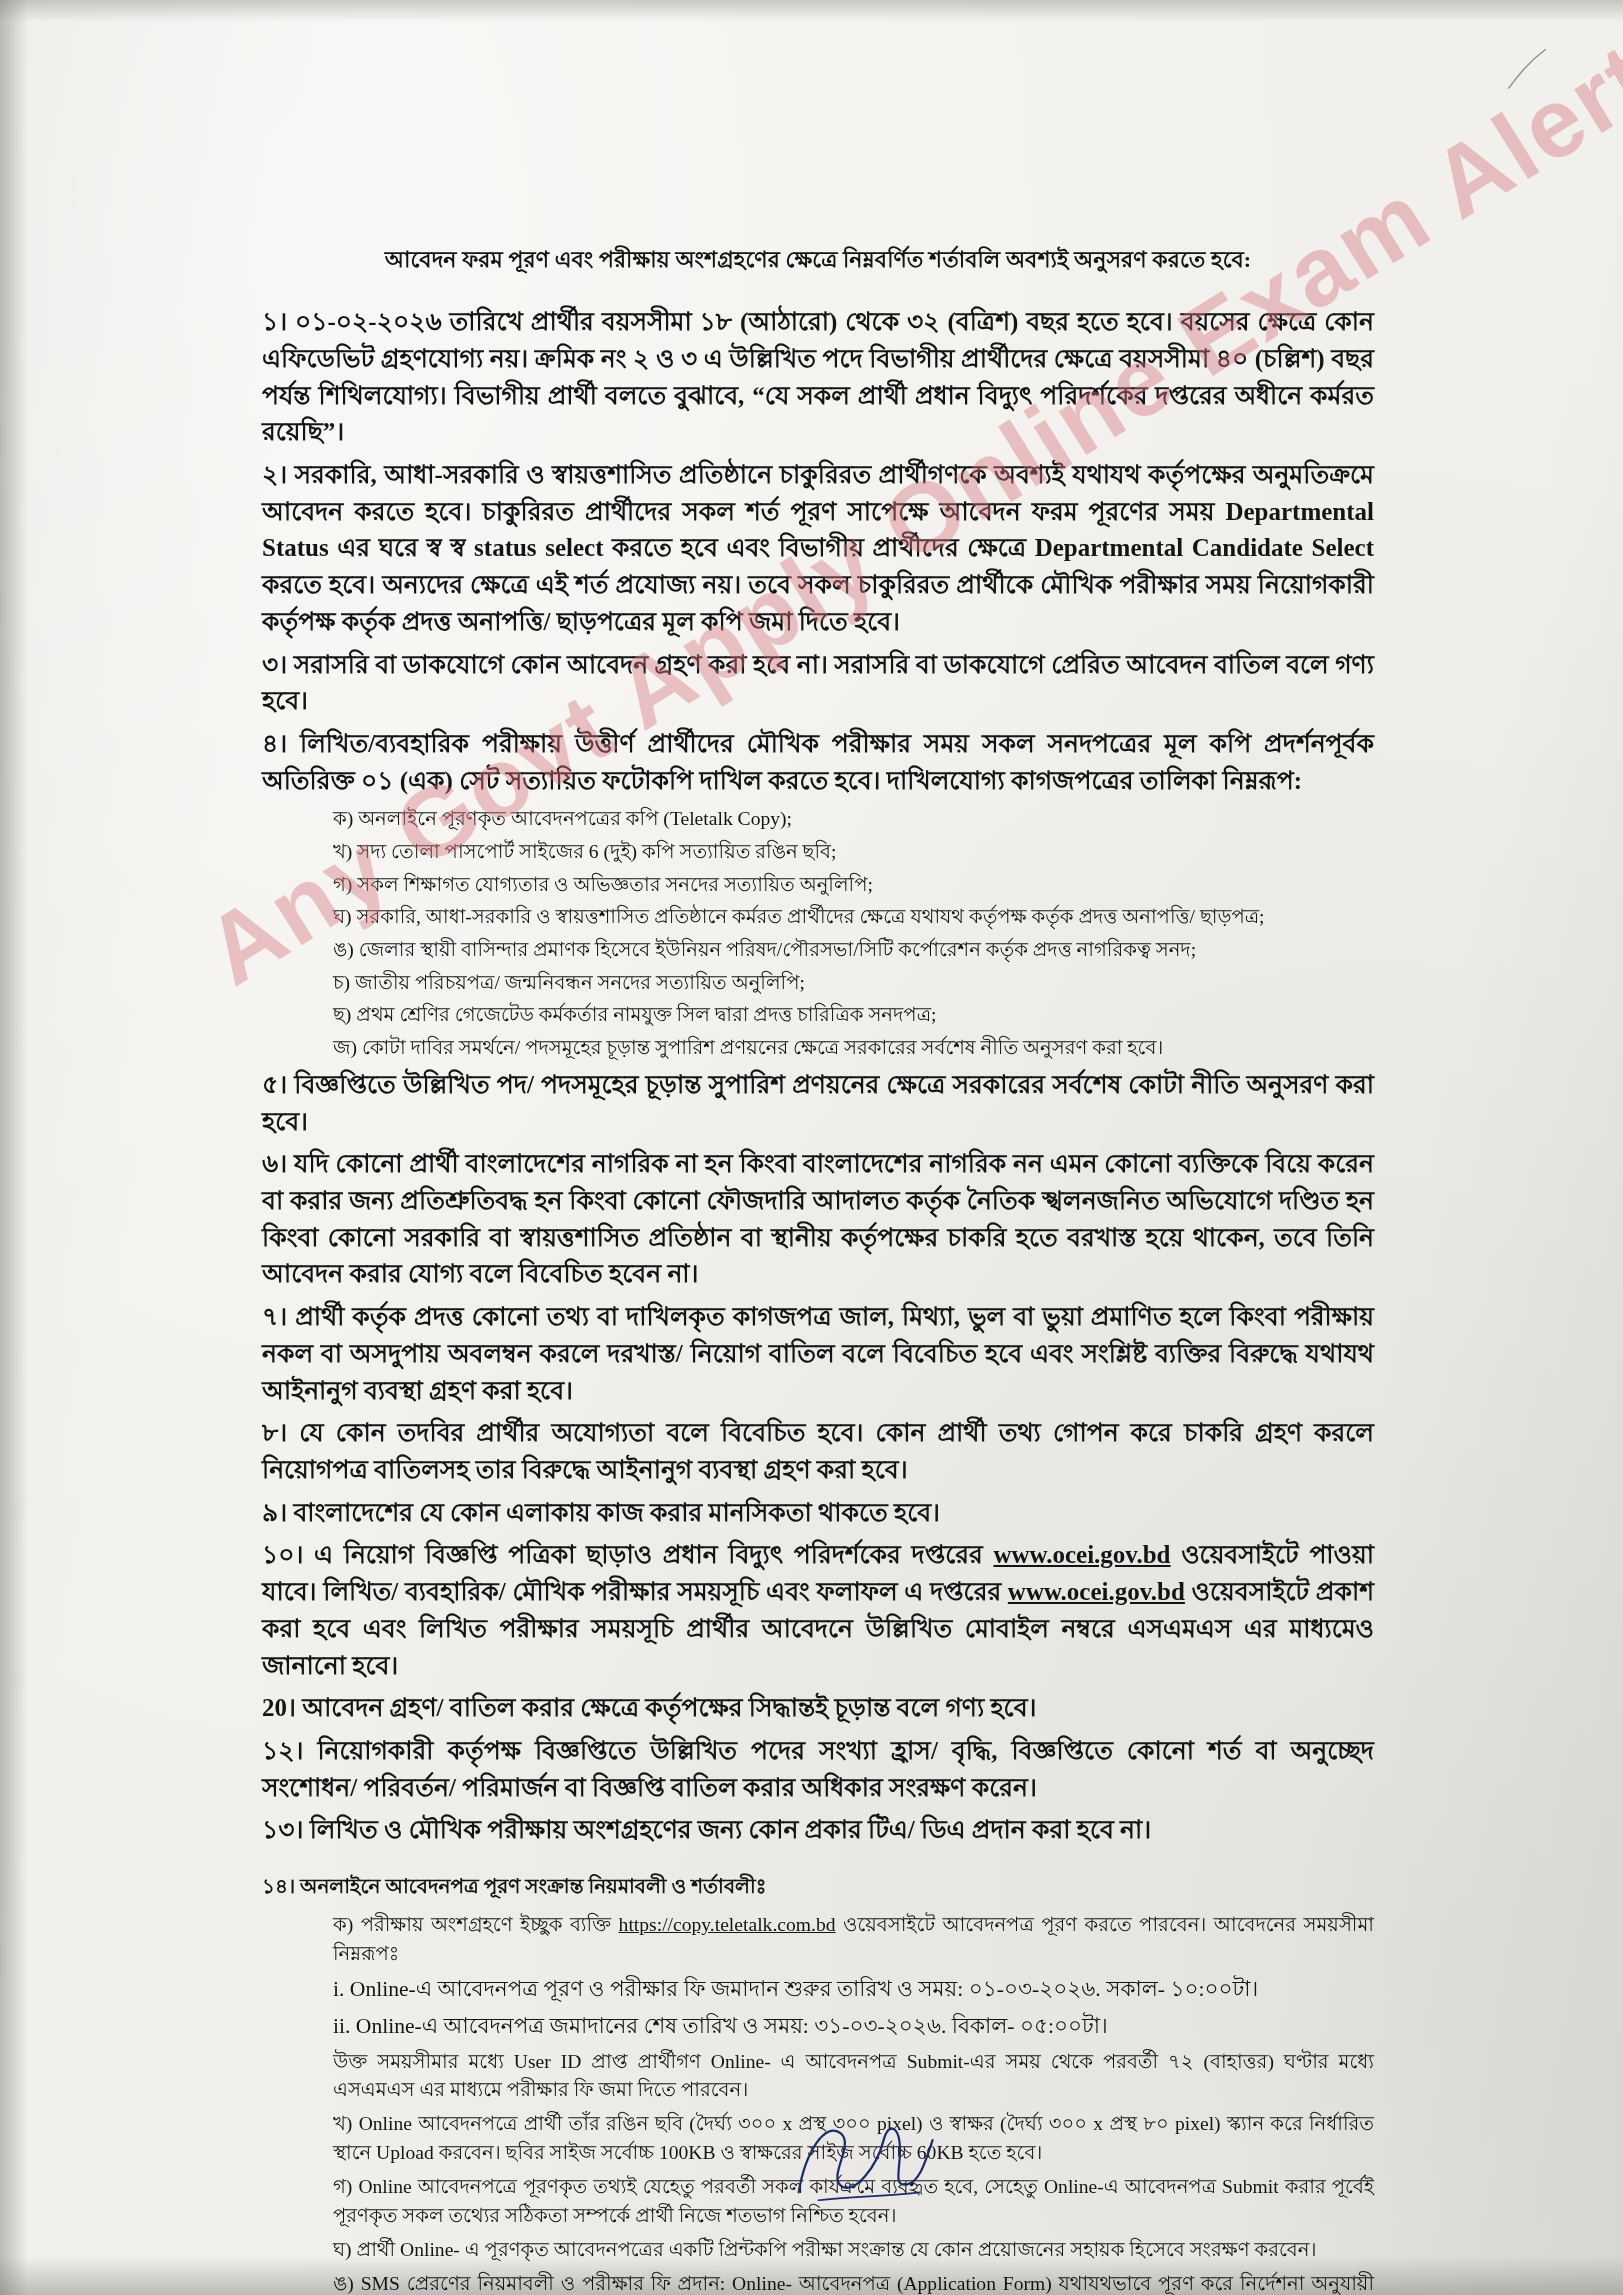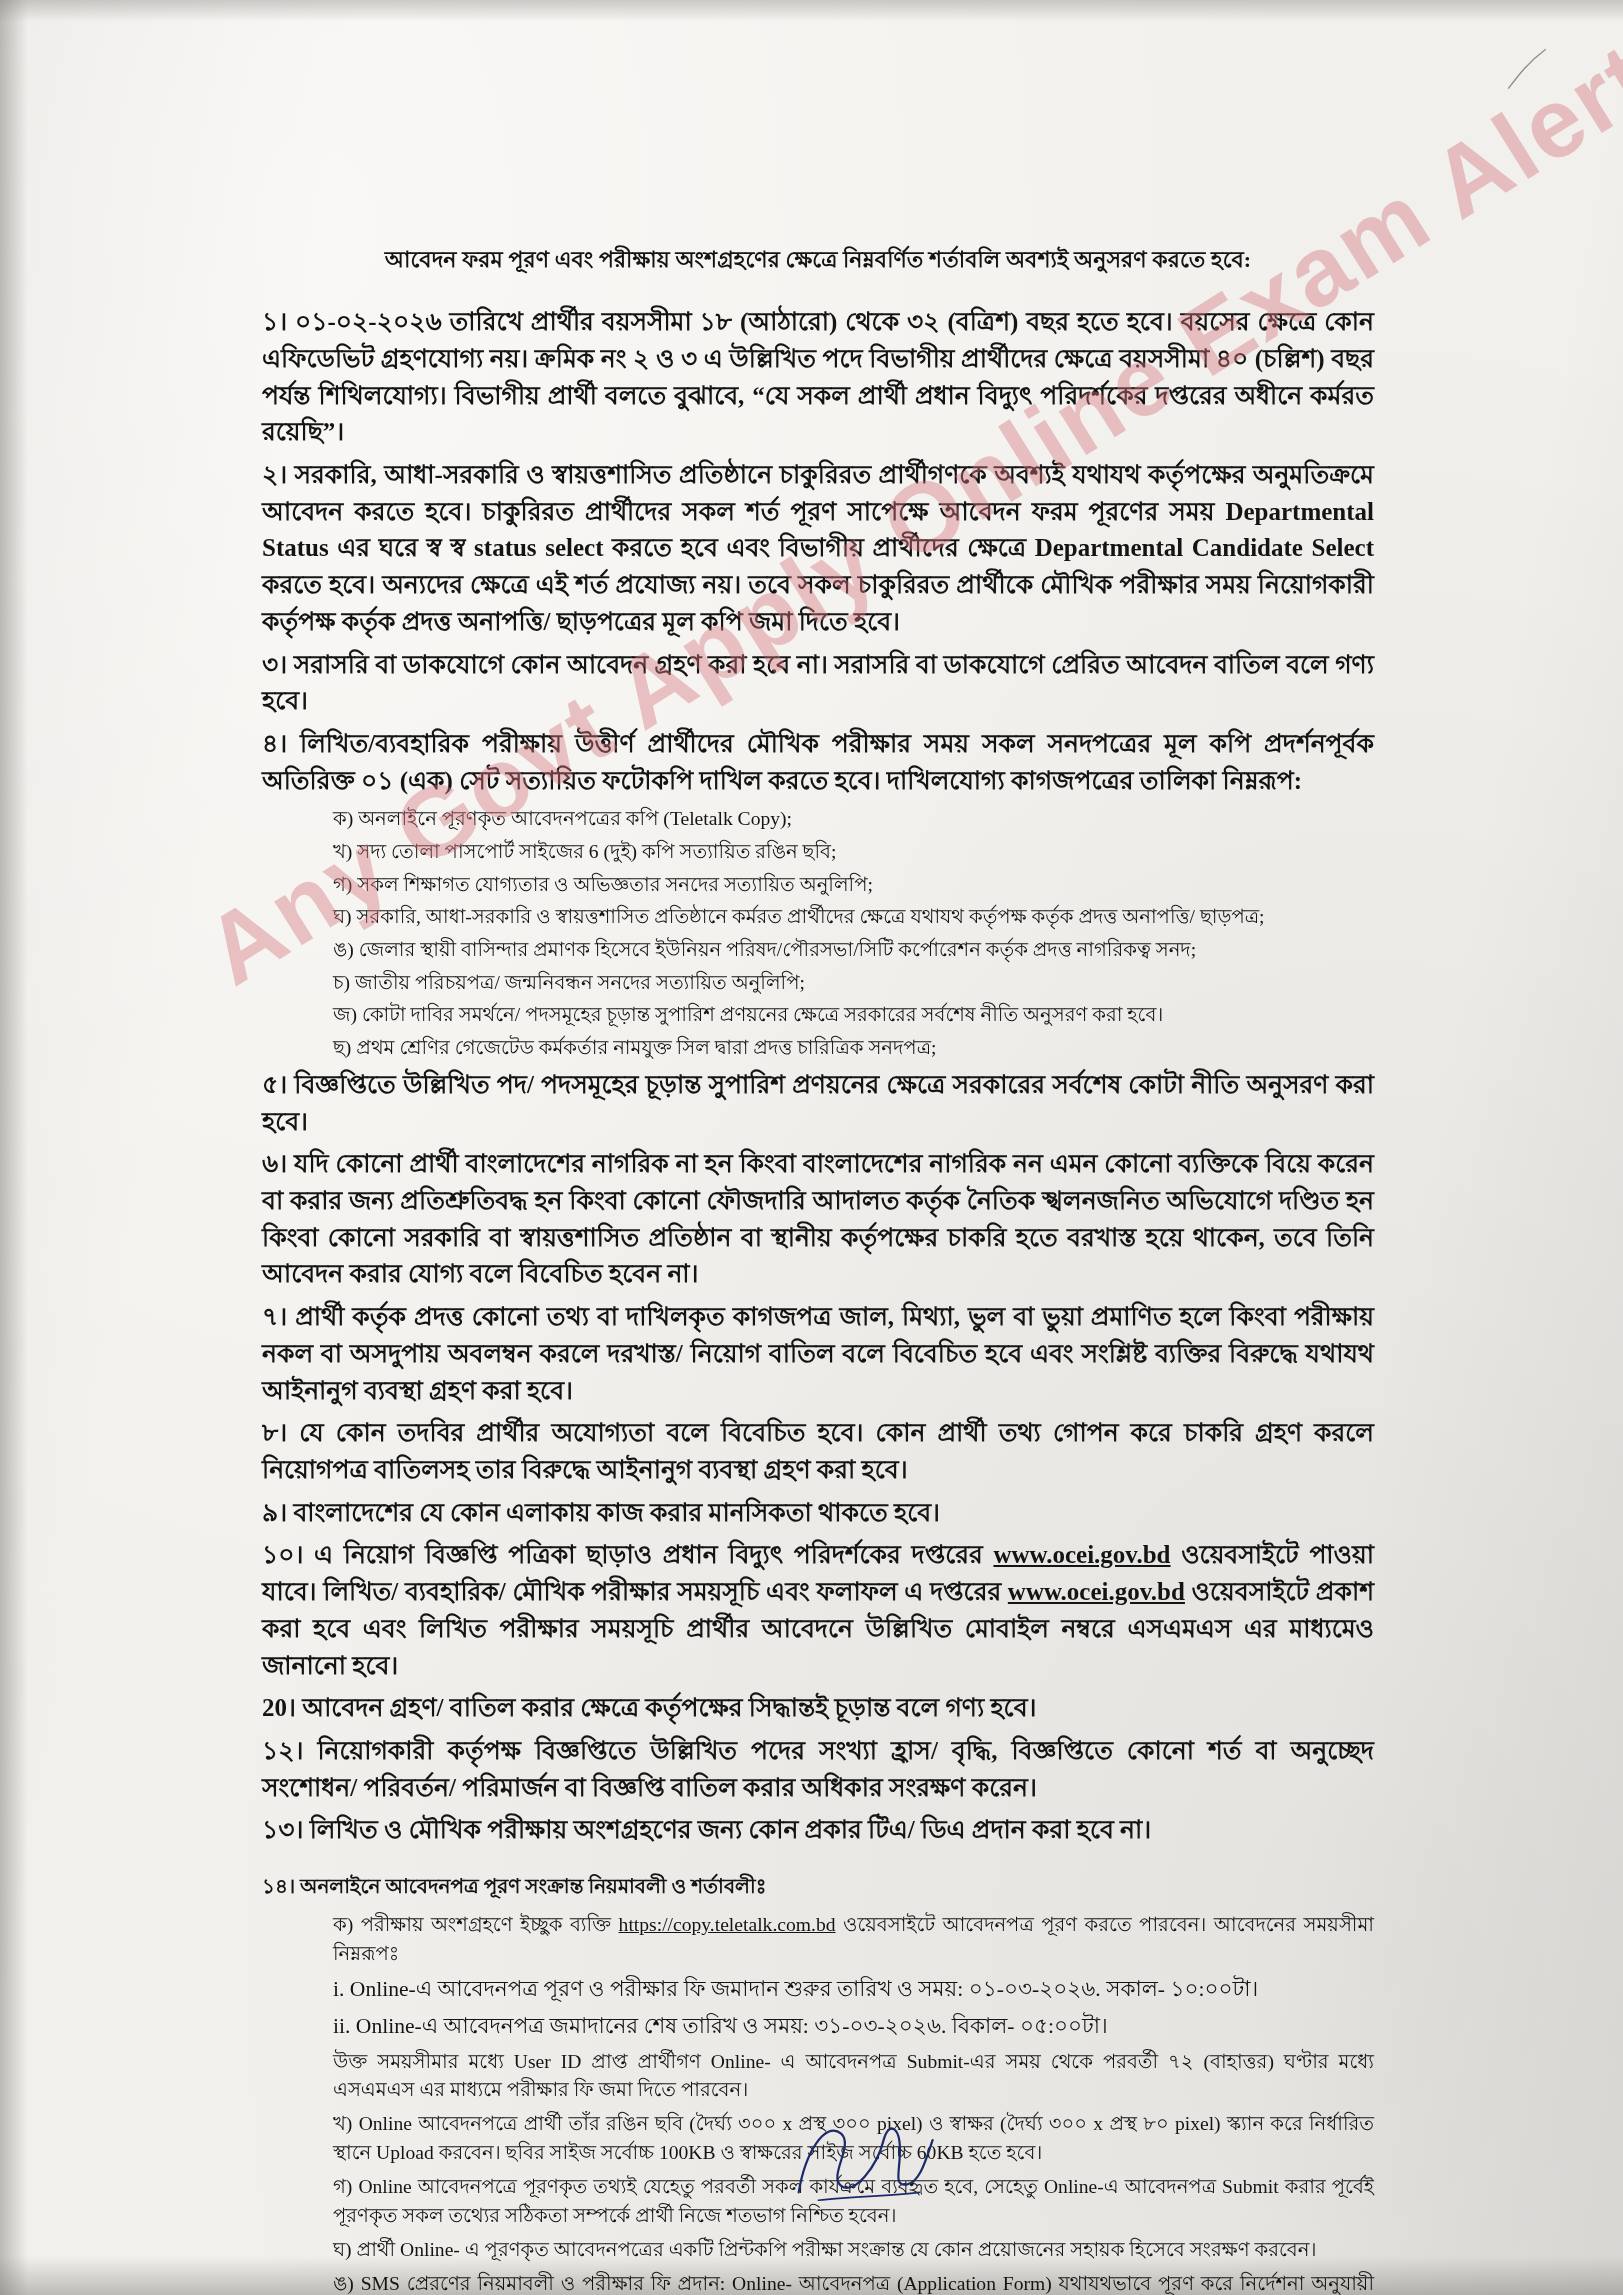--- a/index.html
+++ b/index.html
@@ -143,22 +143,22 @@
     <p class="para">২। সরকারি, আধা-সরকারি ও স্বায়ত্তশাসিত প্রতিষ্ঠানে চাকুরিরত প্রার্থীগণকে অবশ্যই যথাযথ কর্তৃপক্ষের অনুমতিক্রমে আবেদন করতে হবে। চাকুরিরত প্রার্থীদের সকল শর্ত পূরণ সাপেক্ষে আবেদন ফরম পূরণের সময় Departmental Status এর ঘরে স্ব স্ব status select করতে হবে এবং বিভাগীয় প্রার্থীদের ক্ষেত্রে Departmental Candidate Select করতে হবে। অন্যদের ক্ষেত্রে এই শর্ত প্রযোজ্য নয়। তবে সকল চাকুরিরত প্রার্থীকে মৌখিক পরীক্ষার সময় নিয়োগকারী কর্তৃপক্ষ কর্তৃক প্রদত্ত অনাপত্তি/ ছাড়পত্রের মূল কপি জমা দিতে হবে।</p>
     <p class="para">৩। সরাসরি বা ডাকযোগে কোন আবেদন গ্রহণ করা হবে না। সরাসরি বা ডাকযোগে প্রেরিত আবেদন বাতিল বলে গণ্য হবে।</p>
     <p class="para">৪। লিখিত/ব্যবহারিক পরীক্ষায় উত্তীর্ণ প্রার্থীদের মৌখিক পরীক্ষার সময় সকল সনদপত্রের মূল কপি প্রদর্শনপূর্বক অতিরিক্ত ০১ (এক) সেট সত্যায়িত ফটোকপি দাখিল করতে হবে। দাখিলযোগ্য কাগজপত্রের তালিকা নিম্নরূপ:</p>
 
     <p class="sub">ক) অনলাইনে পূরণকৃত আবেদনপত্রের কপি (Teletalk Copy);</p>
     <p class="sub">খ) সদ্য তোলা পাসপোর্ট সাইজের 6 (দুই) কপি সত্যায়িত রঙিন ছবি;</p>
     <p class="sub">গ) সকল শিক্ষাগত যোগ্যতার ও অভিজ্ঞতার সনদের সত্যায়িত অনুলিপি;</p>
     <p class="sub">ঘ) সরকারি, আধা-সরকারি ও স্বায়ত্তশাসিত প্রতিষ্ঠানে কর্মরত প্রার্থীদের ক্ষেত্রে যথাযথ কর্তৃপক্ষ কর্তৃক প্রদত্ত অনাপত্তি/ ছাড়পত্র;</p>
     <p class="sub">ঙ) জেলার স্থায়ী বাসিন্দার প্রমাণক হিসেবে ইউনিয়ন পরিষদ/পৌরসভা/সিটি কর্পোরেশন কর্তৃক প্রদত্ত নাগরিকত্ব সনদ;</p>
     <p class="sub">চ) জাতীয় পরিচয়পত্র/ জন্মনিবন্ধন সনদের সত্যায়িত অনুলিপি;</p>
+    <p class="sub">ছ) প্রথম শ্রেণির গেজেটেড কর্মকর্তার নামযুক্ত সিল দ্বারা প্রদত্ত চারিত্রিক সনদপত্র;</p>
     <p class="sub">জ) কোটা দাবির সমর্থনে/ পদসমূহের চূড়ান্ত সুপারিশ প্রণয়নের ক্ষেত্রে সরকারের সর্বশেষ নীতি অনুসরণ করা হবে।</p>
-    <p class="sub">ছ) প্রথম শ্রেণির গেজেটেড কর্মকর্তার নামযুক্ত সিল দ্বারা প্রদত্ত চারিত্রিক সনদপত্র;</p>
 
     <p class="para">৫। বিজ্ঞপ্তিতে উল্লিখিত পদ/ পদসমূহের চূড়ান্ত সুপারিশ প্রণয়নের ক্ষেত্রে সরকারের সর্বশেষ কোটা নীতি অনুসরণ করা হবে।</p>
     <p class="para">৬। যদি কোনো প্রার্থী বাংলাদেশের নাগরিক না হন কিংবা বাংলাদেশের নাগরিক নন এমন কোনো ব্যক্তিকে বিয়ে করেন বা করার জন্য প্রতিশ্রুতিবদ্ধ হন কিংবা কোনো ফৌজদারি আদালত কর্তৃক নৈতিক স্খলনজনিত অভিযোগে দণ্ডিত হন কিংবা কোনো সরকারি বা স্বায়ত্তশাসিত প্রতিষ্ঠান বা স্থানীয় কর্তৃপক্ষের চাকরি হতে বরখাস্ত হয়ে থাকেন, তবে তিনি আবেদন করার যোগ্য বলে বিবেচিত হবেন না।</p>
     <p class="para">৭। প্রার্থী কর্তৃক প্রদত্ত কোনো তথ্য বা দাখিলকৃত কাগজপত্র জাল, মিথ্যা, ভুল বা ভুয়া প্রমাণিত হলে কিংবা পরীক্ষায় নকল বা অসদুপায় অবলম্বন করলে দরখাস্ত/ নিয়োগ বাতিল বলে বিবেচিত হবে এবং সংশ্লিষ্ট ব্যক্তির বিরুদ্ধে যথাযথ আইনানুগ ব্যবস্থা গ্রহণ করা হবে।</p>
     <p class="para">৮। যে কোন তদবির প্রার্থীর অযোগ্যতা বলে বিবেচিত হবে। কোন প্রার্থী তথ্য গোপন করে চাকরি গ্রহণ করলে নিয়োগপত্র বাতিলসহ তার বিরুদ্ধে আইনানুগ ব্যবস্থা গ্রহণ করা হবে।</p>
     <p class="para">৯। বাংলাদেশের যে কোন এলাকায় কাজ করার মানসিকতা থাকতে হবে।</p>
 
     <p class="para"><span>১০। এ নিয়োগ বিজ্ঞপ্তি পত্রিকা ছাড়াও প্রধান বিদ্যুৎ পরিদর্শকের দপ্তরের </span><span class="link">www.ocei.gov.bd</span><span> ওয়েবসাইটে পাওয়া যাবে। লিখিত/ ব্যবহারিক/ মৌখিক পরীক্ষার সময়সূচি এবং ফলাফল এ দপ্তরের </span><span class="link">www.ocei.gov.bd</span><span> ওয়েবসাইটে প্রকাশ করা হবে এবং লিখিত পরীক্ষার সময়সূচি প্রার্থীর আবেদনে উল্লিখিত মোবাইল নম্বরে এসএমএস এর মাধ্যমেও জানানো হবে।</span></p>
 
     <p class="para">20। আবেদন গ্রহণ/ বাতিল করার ক্ষেত্রে কর্তৃপক্ষের সিদ্ধান্তই চূড়ান্ত বলে গণ্য হবে।</p>

